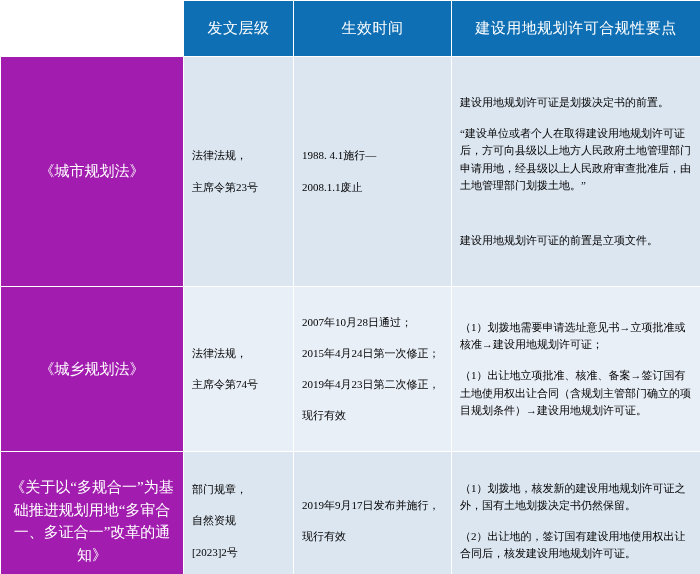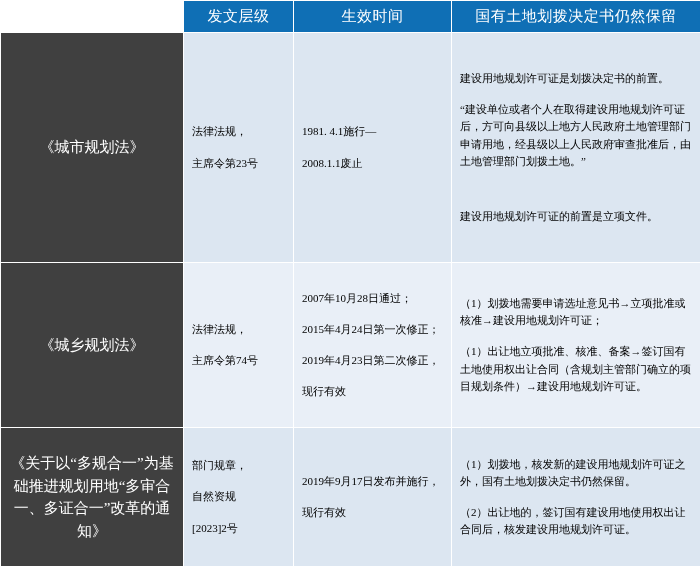--- a/index.html
+++ b/index.html
@@ -41,26 +41,26 @@
     border-left: 1px solid #ffffff;
     border-top: 1px solid #ffffff;
   }
   .hdr {
     background: #0f6fb5;
     color: #ffffff;
     text-align: center;
     font-size: 15px;
     font-weight: normal;
     letter-spacing: 0.5px;
-    height: 32px;
+    height: 56px;
   }
 
   
   .c-name {
-    background: #404040;
+    background: #a21caf;
     color: #ffffff;
     text-align: center;
     font-size: 15px;
     line-height: 1.5;
   }
   
   .c-light {
     background: #dce6f1;
     color: #000000;
     font-size: 11px;
@@ -96,33 +96,33 @@
       <col class="c0">
         <col class="c1">
         <col class="c2">
         <col class="c3">
     </colgroup>
     <thead>
       <tr>
         <th class="hdr-blank"></th>
         <th class="hdr">发文层级</th>
         <th class="hdr">生效时间</th>
-        <th class="hdr">国有土地划拨决定书仍然保留</th>
+        <th class="hdr">建设用地规划许可合规性要点</th>
       </tr>
     </thead>
     <tbody>
 
       <tr class="row-1">
         <td class="c-name">《城市规划法》</td>
         <td class="c-light center">
           <p class="para">法律法规，</p>
           <p class="para">主席令第23号</p>
         </td>
         <td class="c-light center">
-          <p class="para">1981. 4.1施行—</p>
+          <p class="para">1988. 4.1施行—</p>
           <p class="para">2008.1.1废止</p>
         </td>
         <td class="c-light just">
           <p class="para">建设用地规划许可证是划拨决定书的前置。</p>
           <p class="para">“建设单位或者个人在取得建设用地规划许可证后，方可向县级以上地方人民政府土地管理部门申请用地，经县级以上人民政府审查批准后，由土地管理部门划拨土地。”</p>
           <p class="para spacer-line"></p>
           <p class="para">建设用地规划许可证的前置是立项文件。</p>
         </td>
       </tr>
 

